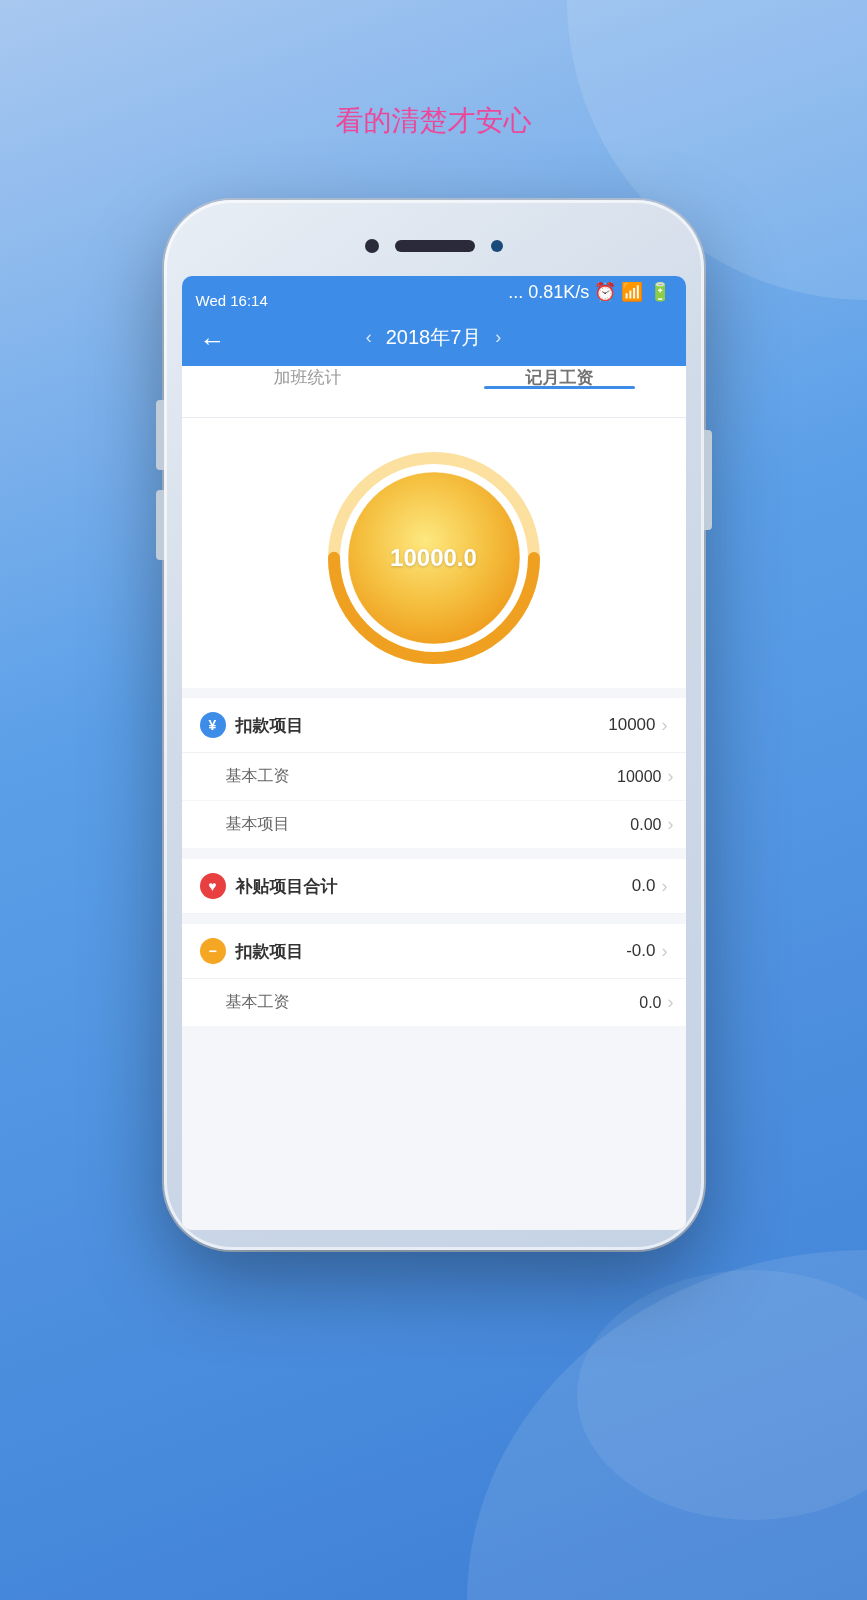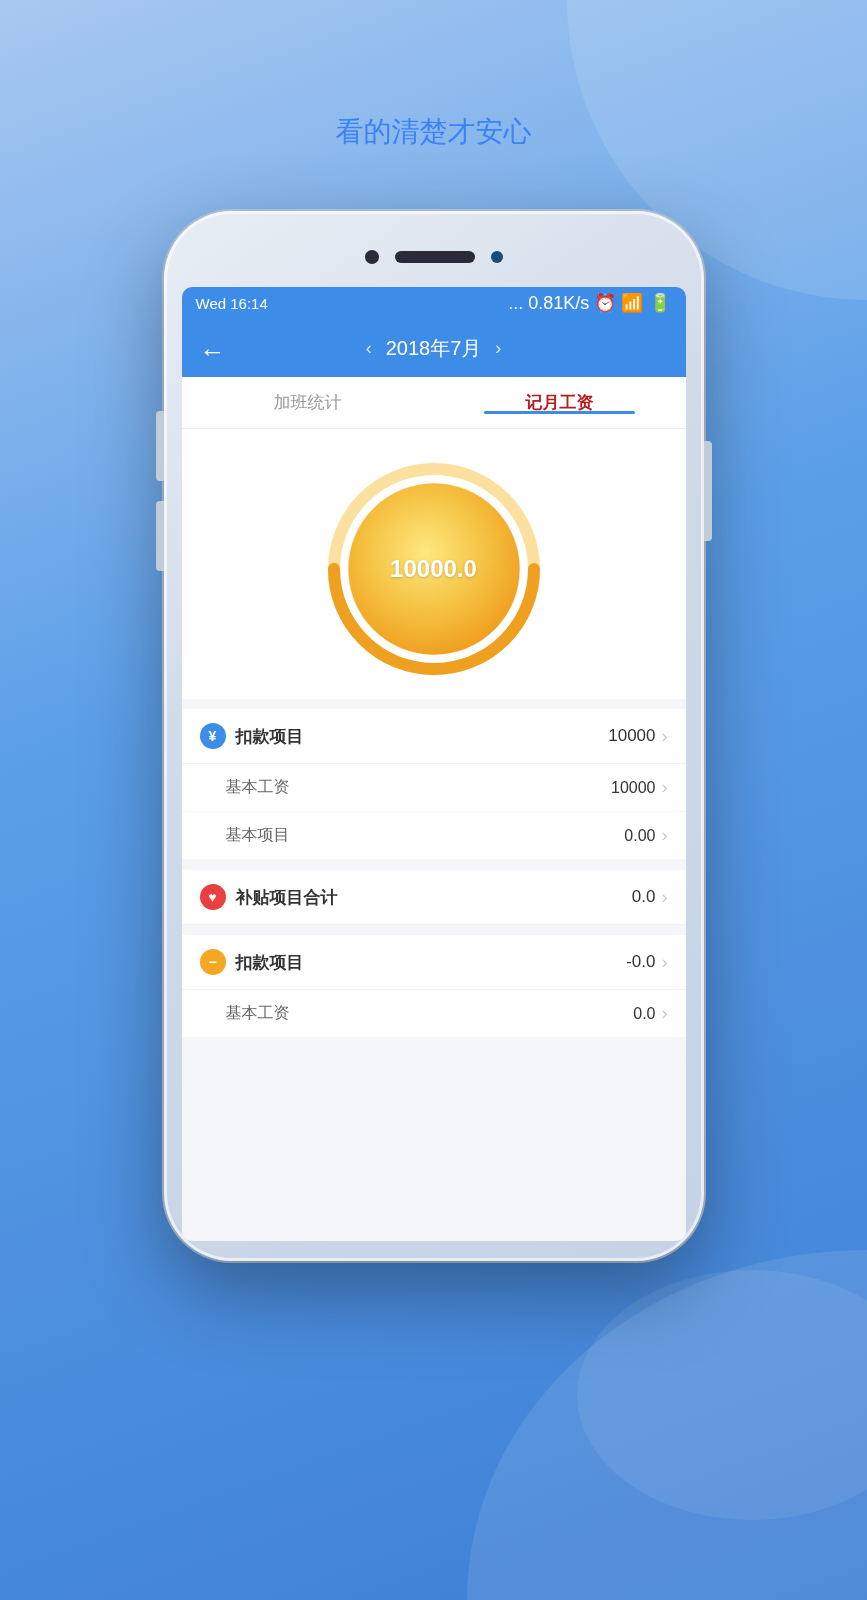--- a/index.html
+++ b/index.html
@@ -44,22 +44,22 @@
       z-index: 2;
     }
     .header-title {
       font-size: 52px;
       font-weight: 700;
       color: #2474d4;
       letter-spacing: 4px;
     }
     .header-subtitle {
       font-size: 28px;
-      color: #3b82f6;
-      margin-top: 13px;
+      color: #ec4899;
+      margin-top: 2px;
     }
 
     
     .phone-wrap {
       z-index: 2;
       margin-top: 60px;
       width: 540px;
       height: 1050px;
       position: relative;
     }
@@ -140,21 +140,20 @@
       overflow: hidden;
       display: flex;
       flex-direction: column;
     }
 
     
     .status-bar {
       background: #3d8ce8;
       height: 32px;
       display: flex;
-      align-items: center;
       justify-content: space-between;
       padding: 16px 14px;
       flex-shrink: 0;
     }
     .status-time {
       color: white;
       font-size: 15px;
       font-weight: 500;
     }
     .status-icons {
@@ -191,36 +190,36 @@
     .app-bar-arrow {
       font-size: 18px;
       color: rgba(255,255,255,0.8);
     }
 
     
     .tabs-bar {
       background: white;
       height: 52px;
       display: flex;
-      align-items: center;
+      align-items: flex-start;
       flex-shrink: 0;
       border-bottom: 1px solid #e8ecf0;
     }
     .tab-item {
       flex: 1;
       display: flex;
       align-items: center;
       justify-content: center;
       font-size: 17px;
       color: #999;
       cursor: pointer;
       position: relative;
     }
     .tab-item.active {
-      color: #b91c1c;
+      color: #737373;
       font-weight: 600;
     }
     .tab-item.active::after {
       content: '';
       position: absolute;
       bottom: 0;
       left: 20%;
       right: 20%;
       height: 3px;
       background: #3d8ce8;
@@ -307,21 +306,21 @@
     }
     .chevron-right {
       color: #ccc;
       font-size: 18px;
     }
 
     .list-item {
       display: flex;
       align-items: center;
       justify-content: space-between;
-      padding: 13px 18px 13px 44px;
+      padding: 13px 12px 13px 44px;
       border-bottom: 1px solid #f4f6f9;
     }
     .list-item-label {
       font-size: 16px;
       color: #666;
     }
     .list-item-value {
       font-size: 16px;
       color: #333;
       display: flex;

